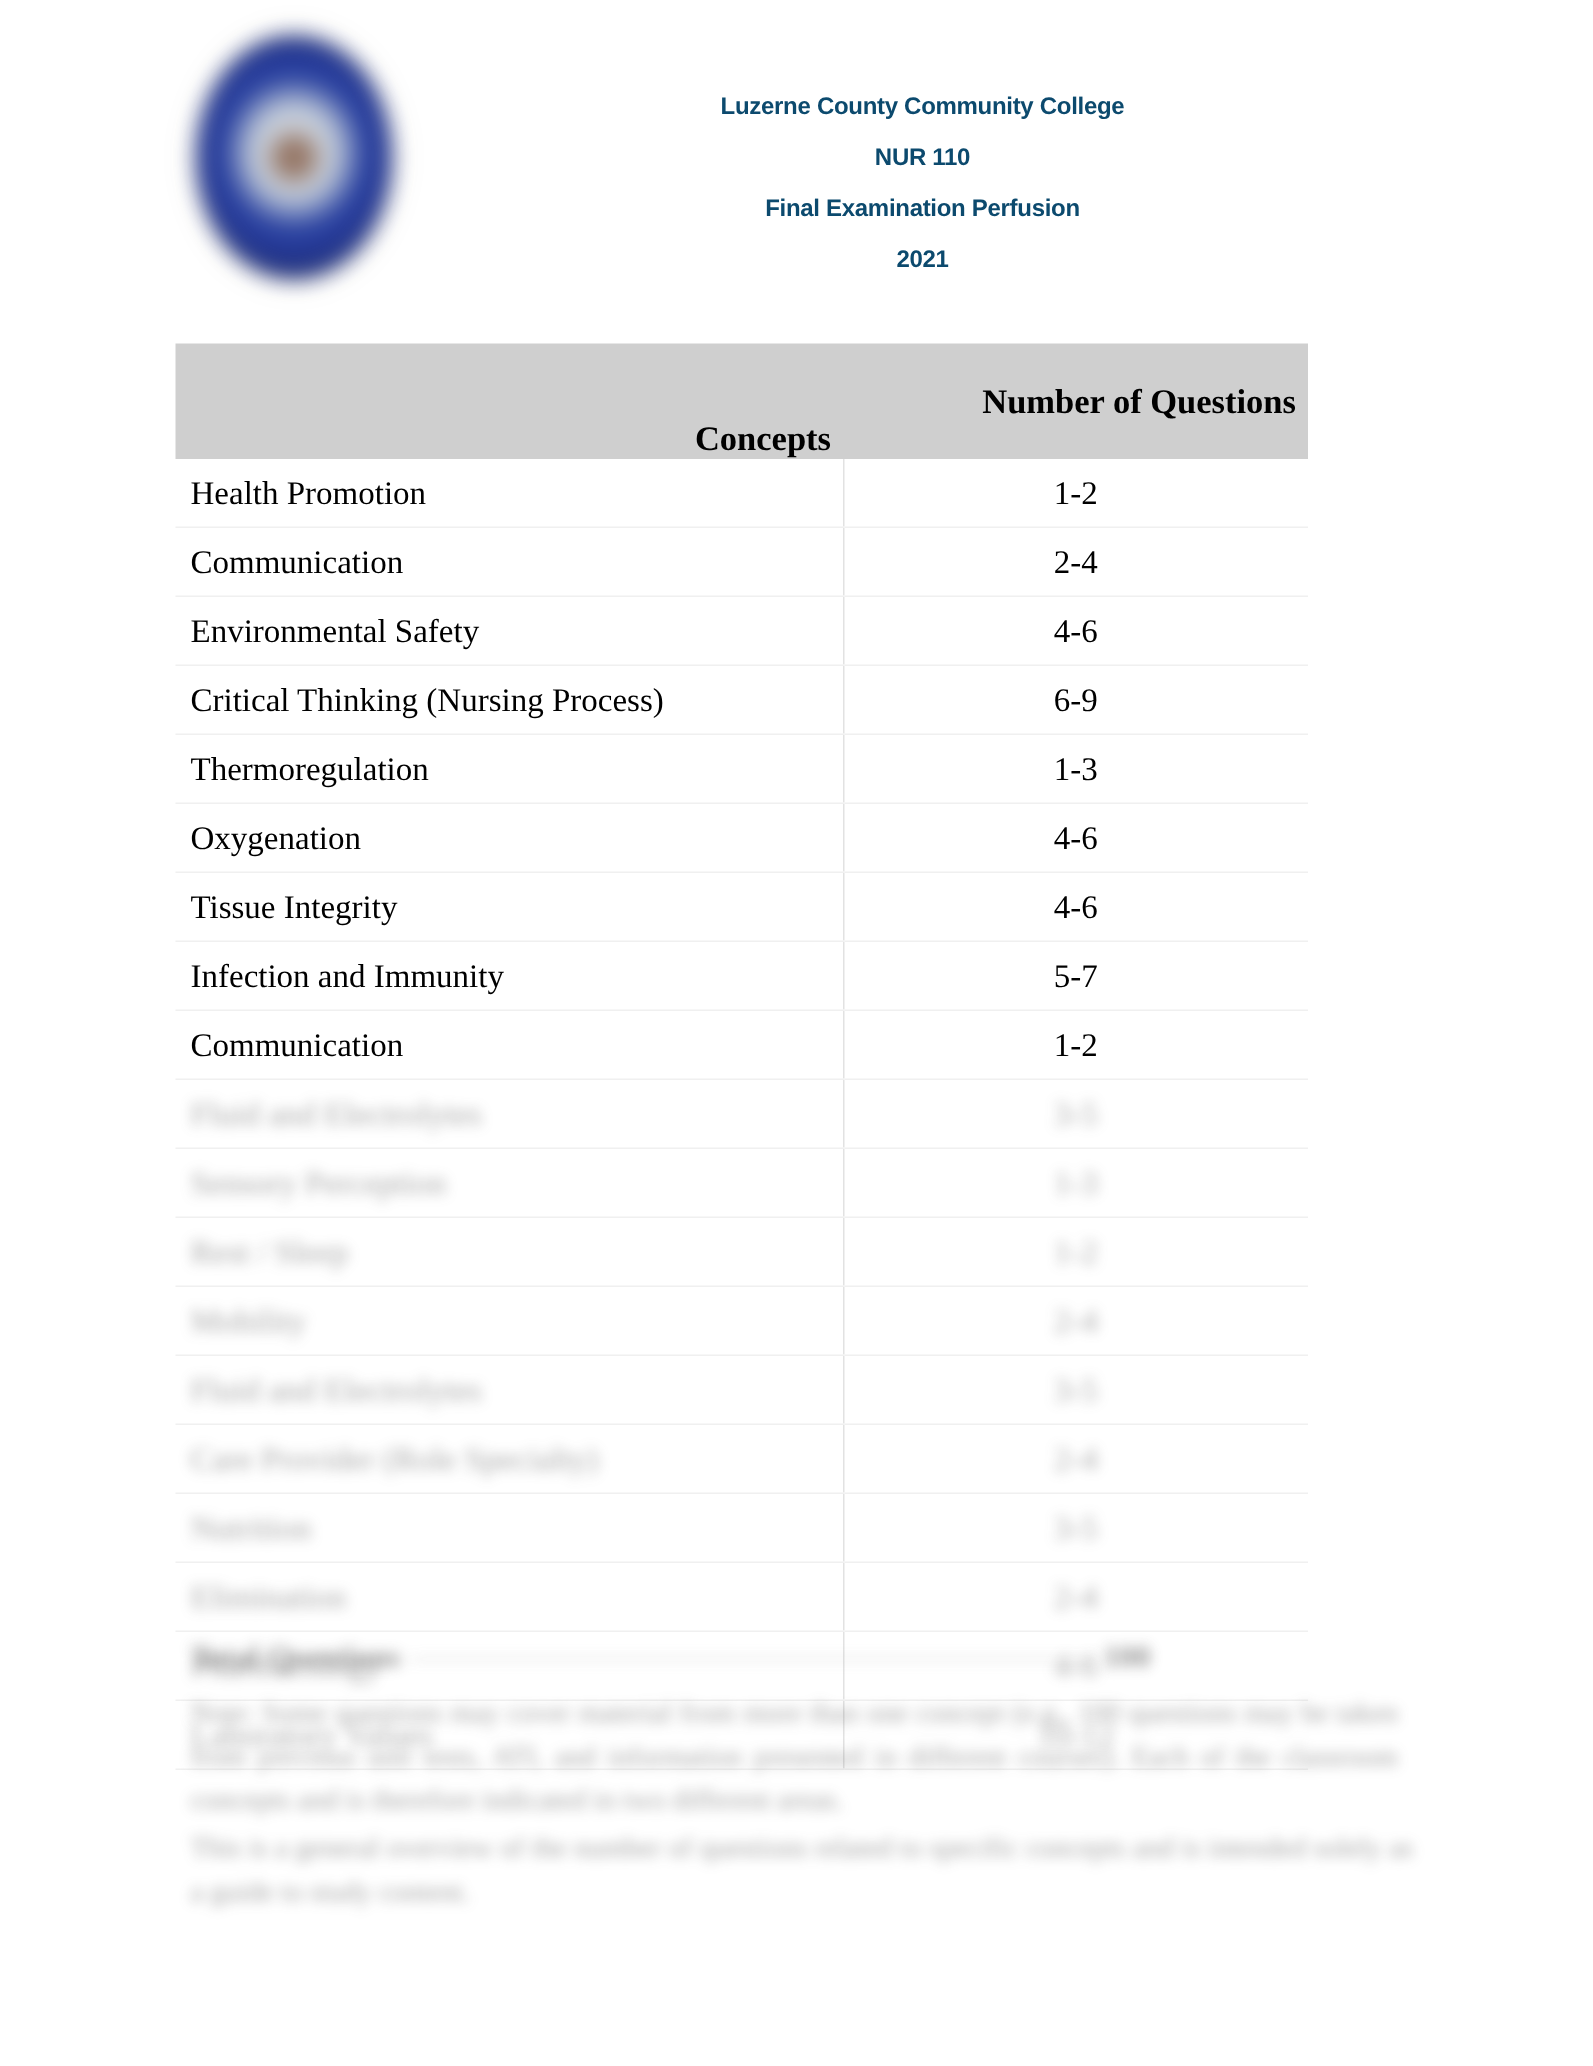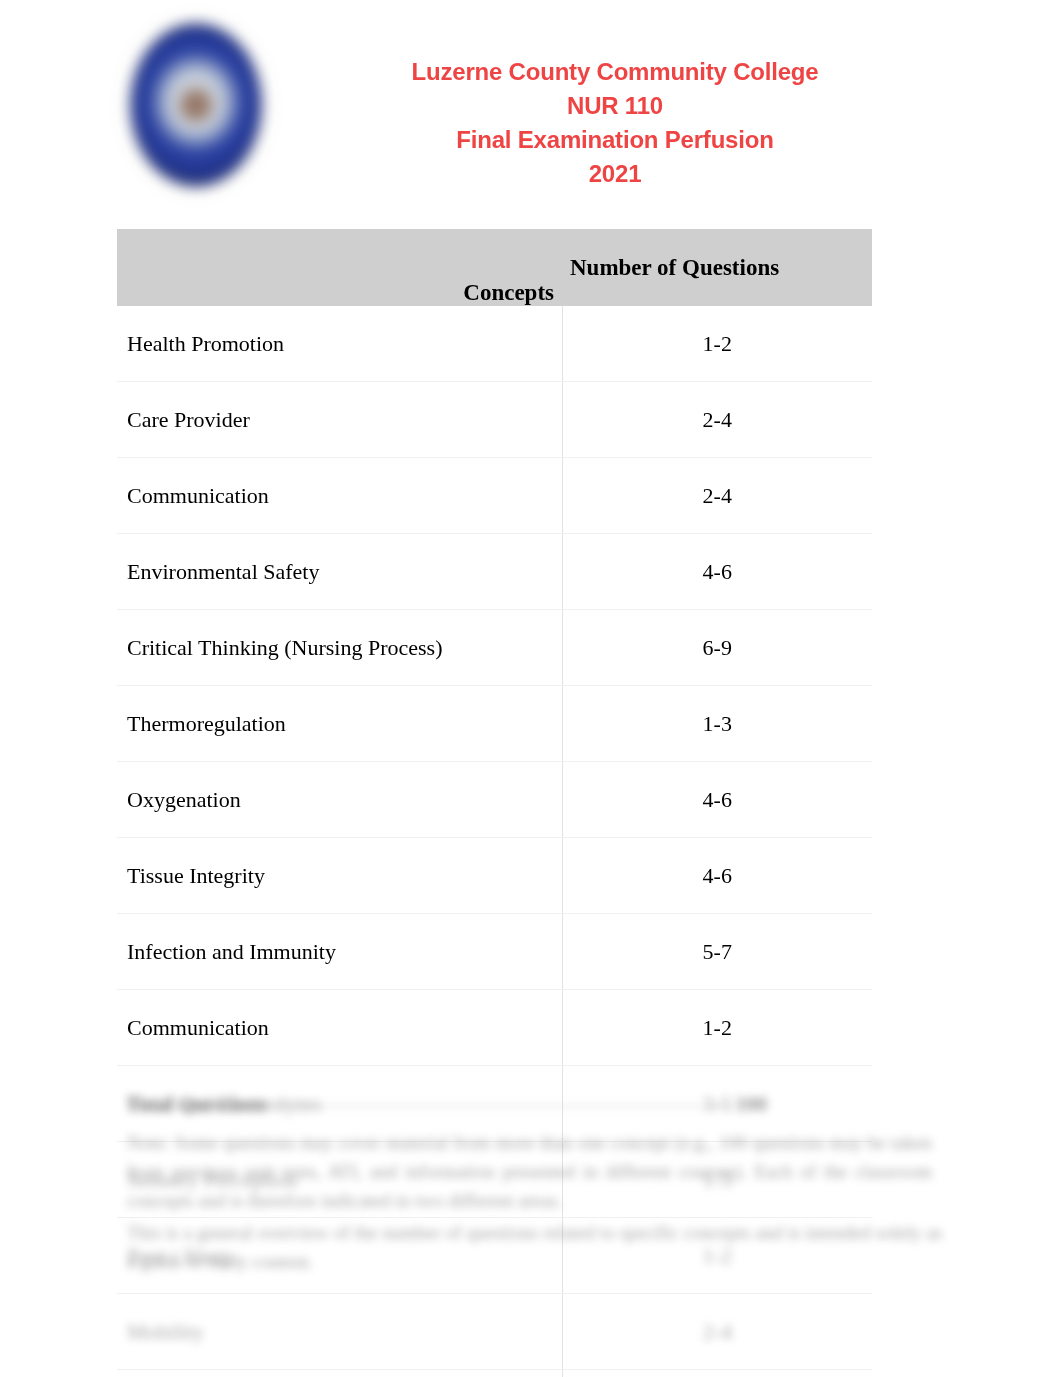--- a/index.html
+++ b/index.html
@@ -58,24 +58,24 @@
   }
 
   .title-block {
     position: absolute;
     left: 265px;
     top: 55px;
     width: 700px;
     text-align: center;
     font-family: "Liberation Sans", sans-serif;
     font-weight: bold;
-    font-size: 24px;
+    font-size: 16px;
     line-height: 34px;
     letter-spacing: -0.2px;
-    color: #ef4444;
+    color: #0c4a6e;
   }
   .title-block .line { display: block; }
 
   
   .blueprint-table {
     position: absolute;
     left: 117px;
     top: 229px;
     width: 755px;
     border-collapse: collapse;
@@ -93,36 +93,36 @@
     font-weight: bold;
     font-size: 23px;
     color: #000;
   }
   th.th-concepts {
     text-align: right;
     vertical-align: bottom;
     padding-bottom: 4px;
   }
   th.th-count {
-    text-align: left;
+    text-align: right;
     vertical-align: middle;
     border-left: 1px solid #c2c2c2;
     margin-top: 24px;
   }
 
   .blueprint-table tbody td {
     height: 45px;
     font-size: 22px;
     line-height: 26px;
     padding: 0 0 0 10px;
     border-bottom: 1px solid #f0f0f0;
   }
   .blueprint-table tbody td.count-cell {
     text-align: center;
-    padding: 15px;
+    padding: 0;
     border-left: 1px solid #e2e2e2;
   }
 
   
   tr.blurred td {
     color: #5e5e5e;
     filter: blur(4.2px);
     opacity: 0.55;
   }
 
@@ -201,24 +201,20 @@
       <th class="th-concepts">Concepts</th>
       <th class="th-count">Number of Questions</th>
     </tr>
   </thead>
   <tbody id="table-body">
       <tr>
         <td class="concept-cell">Health Promotion</td>
         <td class="count-cell">1-2</td>
       </tr>
       <tr>
-        <td class="concept-cell">Care Provider</td>
-        <td class="count-cell">2-4</td>
-      </tr>
-      <tr>
         <td class="concept-cell">Communication</td>
         <td class="count-cell">2-4</td>
       </tr>
       <tr>
         <td class="concept-cell">Environmental Safety</td>
         <td class="count-cell">4-6</td>
       </tr>
       <tr>
         <td class="concept-cell">Critical Thinking (Nursing Process)</td>
         <td class="count-cell">6-9</td>

